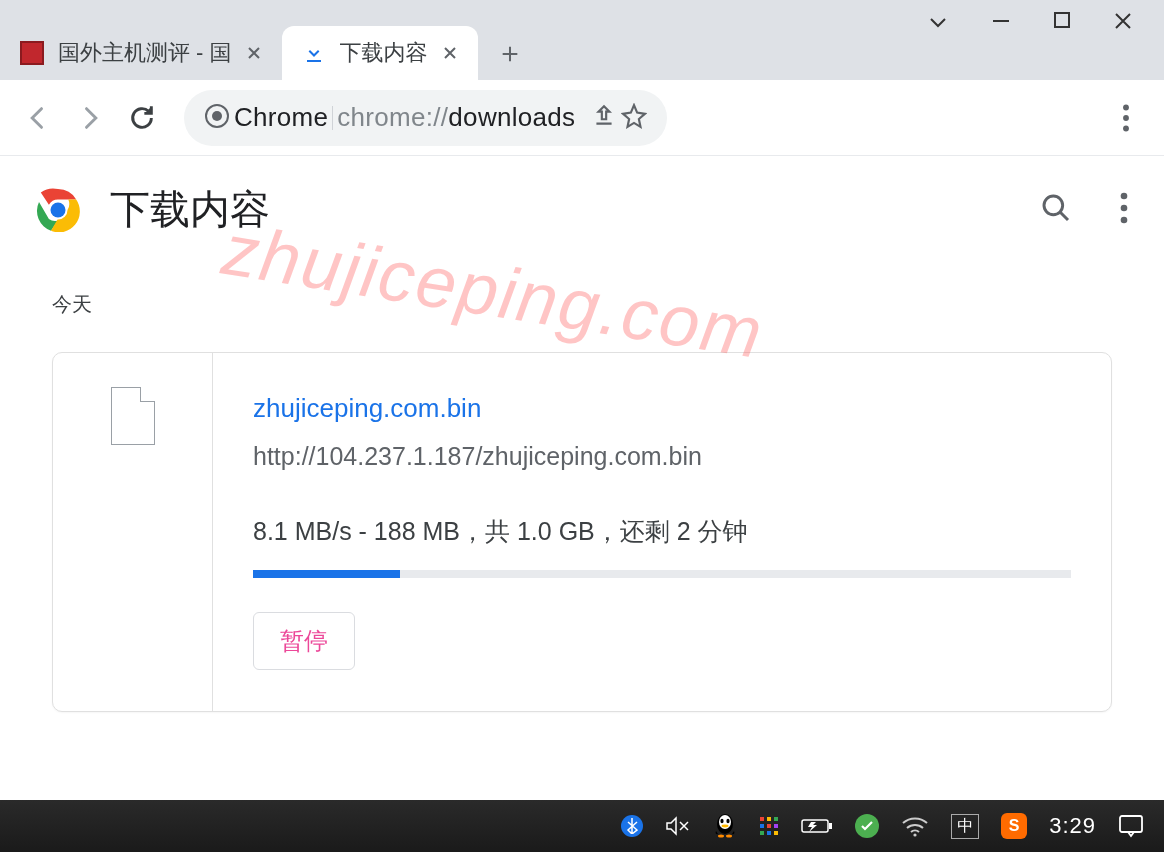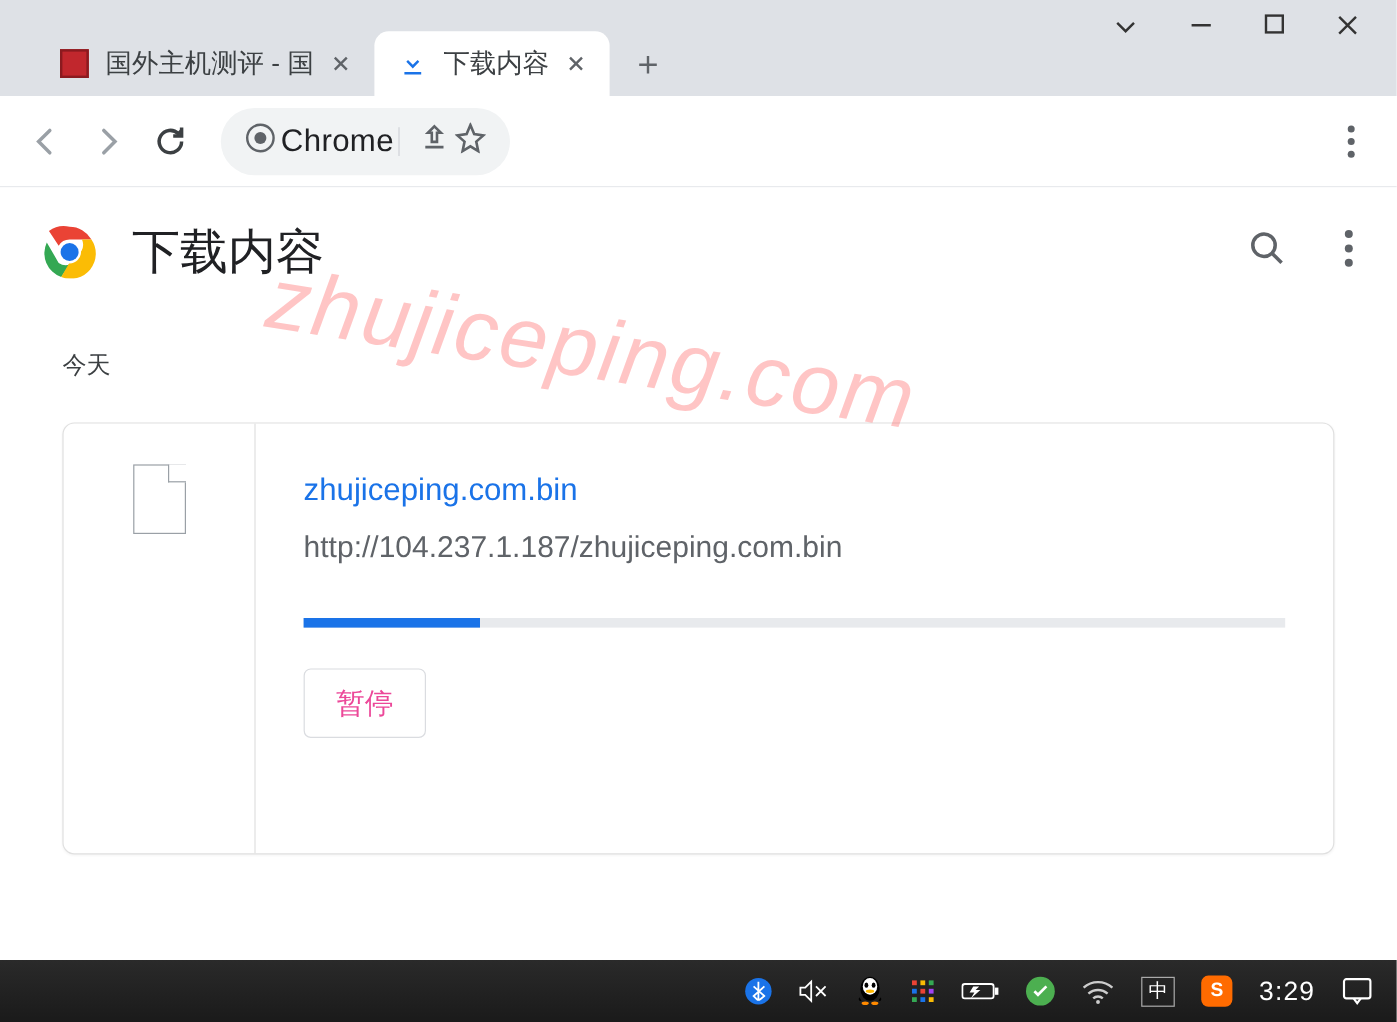--- a/index.html
+++ b/index.html
@@ -1,20 +1,20 @@
 <!DOCTYPE html>
 <html><head>
 <meta charset="utf-8">
 <style>
 * { margin:0; padding:0; box-sizing:border-box; font-family:"Segoe UI","Microsoft YaHei",Arial,sans-serif; }
 body { width:1164px; height:852px; background:#fff; overflow:hidden; position:relative; }
 
 
 .titlebar { height:80px; background:#dee1e6; display:flex; align-items:flex-end; position:relative; }
-.tabs { display:flex; align-items:flex-end; padding-left:30px; height:60px;justify-content:center; }
+.tabs { display:flex; align-items:flex-end; height:60px;justify-content:center; }
 .tab { display:flex; align-items:center; height:54px; padding:0 18px; border-radius:12px 12px 0 0; position:relative; gap:12px; font-size:22px; color:#3c4043; }
 .tab.inactive { background:transparent; }
 .tab.active { background:#fff; }
 .tab-favicon { width:28px; height:28px; display:flex; align-items:center; justify-content:center; }
 .favicon-red { width:24px; height:24px; background:#c1272d; border:2px solid #8b1a1f; }
 .tab-title { white-space:nowrap; overflow:hidden; max-width:200px; }
 .tab-close { width:20px; height:20px; cursor:pointer; color:#5f6368; font-size:18px; display:flex; align-items:center; justify-content:center; }
 .newtab { width:40px; height:40px; display:flex; align-items:center; justify-content:center; cursor:pointer; color:#5f6368; margin-left:12px; margin-bottom:6px; }
 .win-controls { position:absolute; right:0; top:0; display:flex; gap:40px; padding:10px 30px; }
 .win-btn { cursor:pointer; color:#333; }
@@ -135,20 +135,21 @@
     </div>
   <div class="omnibox">
     <span class="om-icon">
       <svg width="26" height="26" viewBox="0 0 26 26">
           <circle cx="13" cy="13" r="11" fill="#f1f3f4" stroke="#5f6368" stroke-width="2"></circle>
           <circle cx="13" cy="13" r="5" fill="#5f6368"></circle>
         </svg>
     </span>
     <span class="omnibox-text">Chrome</span>
     <span class="divider-v"></span>
+    <span class="omnibox-text"><span class="grey">chrome://</span><span>downloads</span></span>
     <span class="om-icon" style="margin-left:12px;">
       <svg width="26" height="26" viewBox="0 0 24 24">
           <path d="M12 3l5 5h-3v7h-4V8H7l5-5zM5 19h14" stroke="#5f6368" stroke-width="2" fill="none"></path>
         </svg>
     </span>
     <span class="om-icon">
       <svg width="26" height="26" viewBox="0 0 24 24">
           <path d="M12 2l2.9 6.9L22 10l-5.5 4.8L18 22l-6-3.6L6 22l1.5-7.2L2 10l7.1-1.1z" stroke="#5f6368" stroke-width="2" fill="none"></path>
         </svg>
     </span>
@@ -195,20 +196,21 @@
 
 <div class="content">
   <div class="section-label">今天</div>
   <div class="card">
     <div class="card-left">
       <div class="file-icon"></div>
     </div>
     <div class="card-body">
       <div class="file-name">zhujiceping.com.bin</div>
       <div class="file-url">http://104.237.1.187/zhujiceping.com.bin</div>
+      <div class="file-status">8.1 MB/s - 188 MB，共 1.0 GB，还剩 2 分钟</div>
       <div class="progress">
         <div class="progress-bar" id="pbar" style="width: 18%;"></div>
       </div>
       <div class="card-actions">
         <button class="card-btn">暂停</button>
       </div>
     </div>
   </div>
 </div>
 

